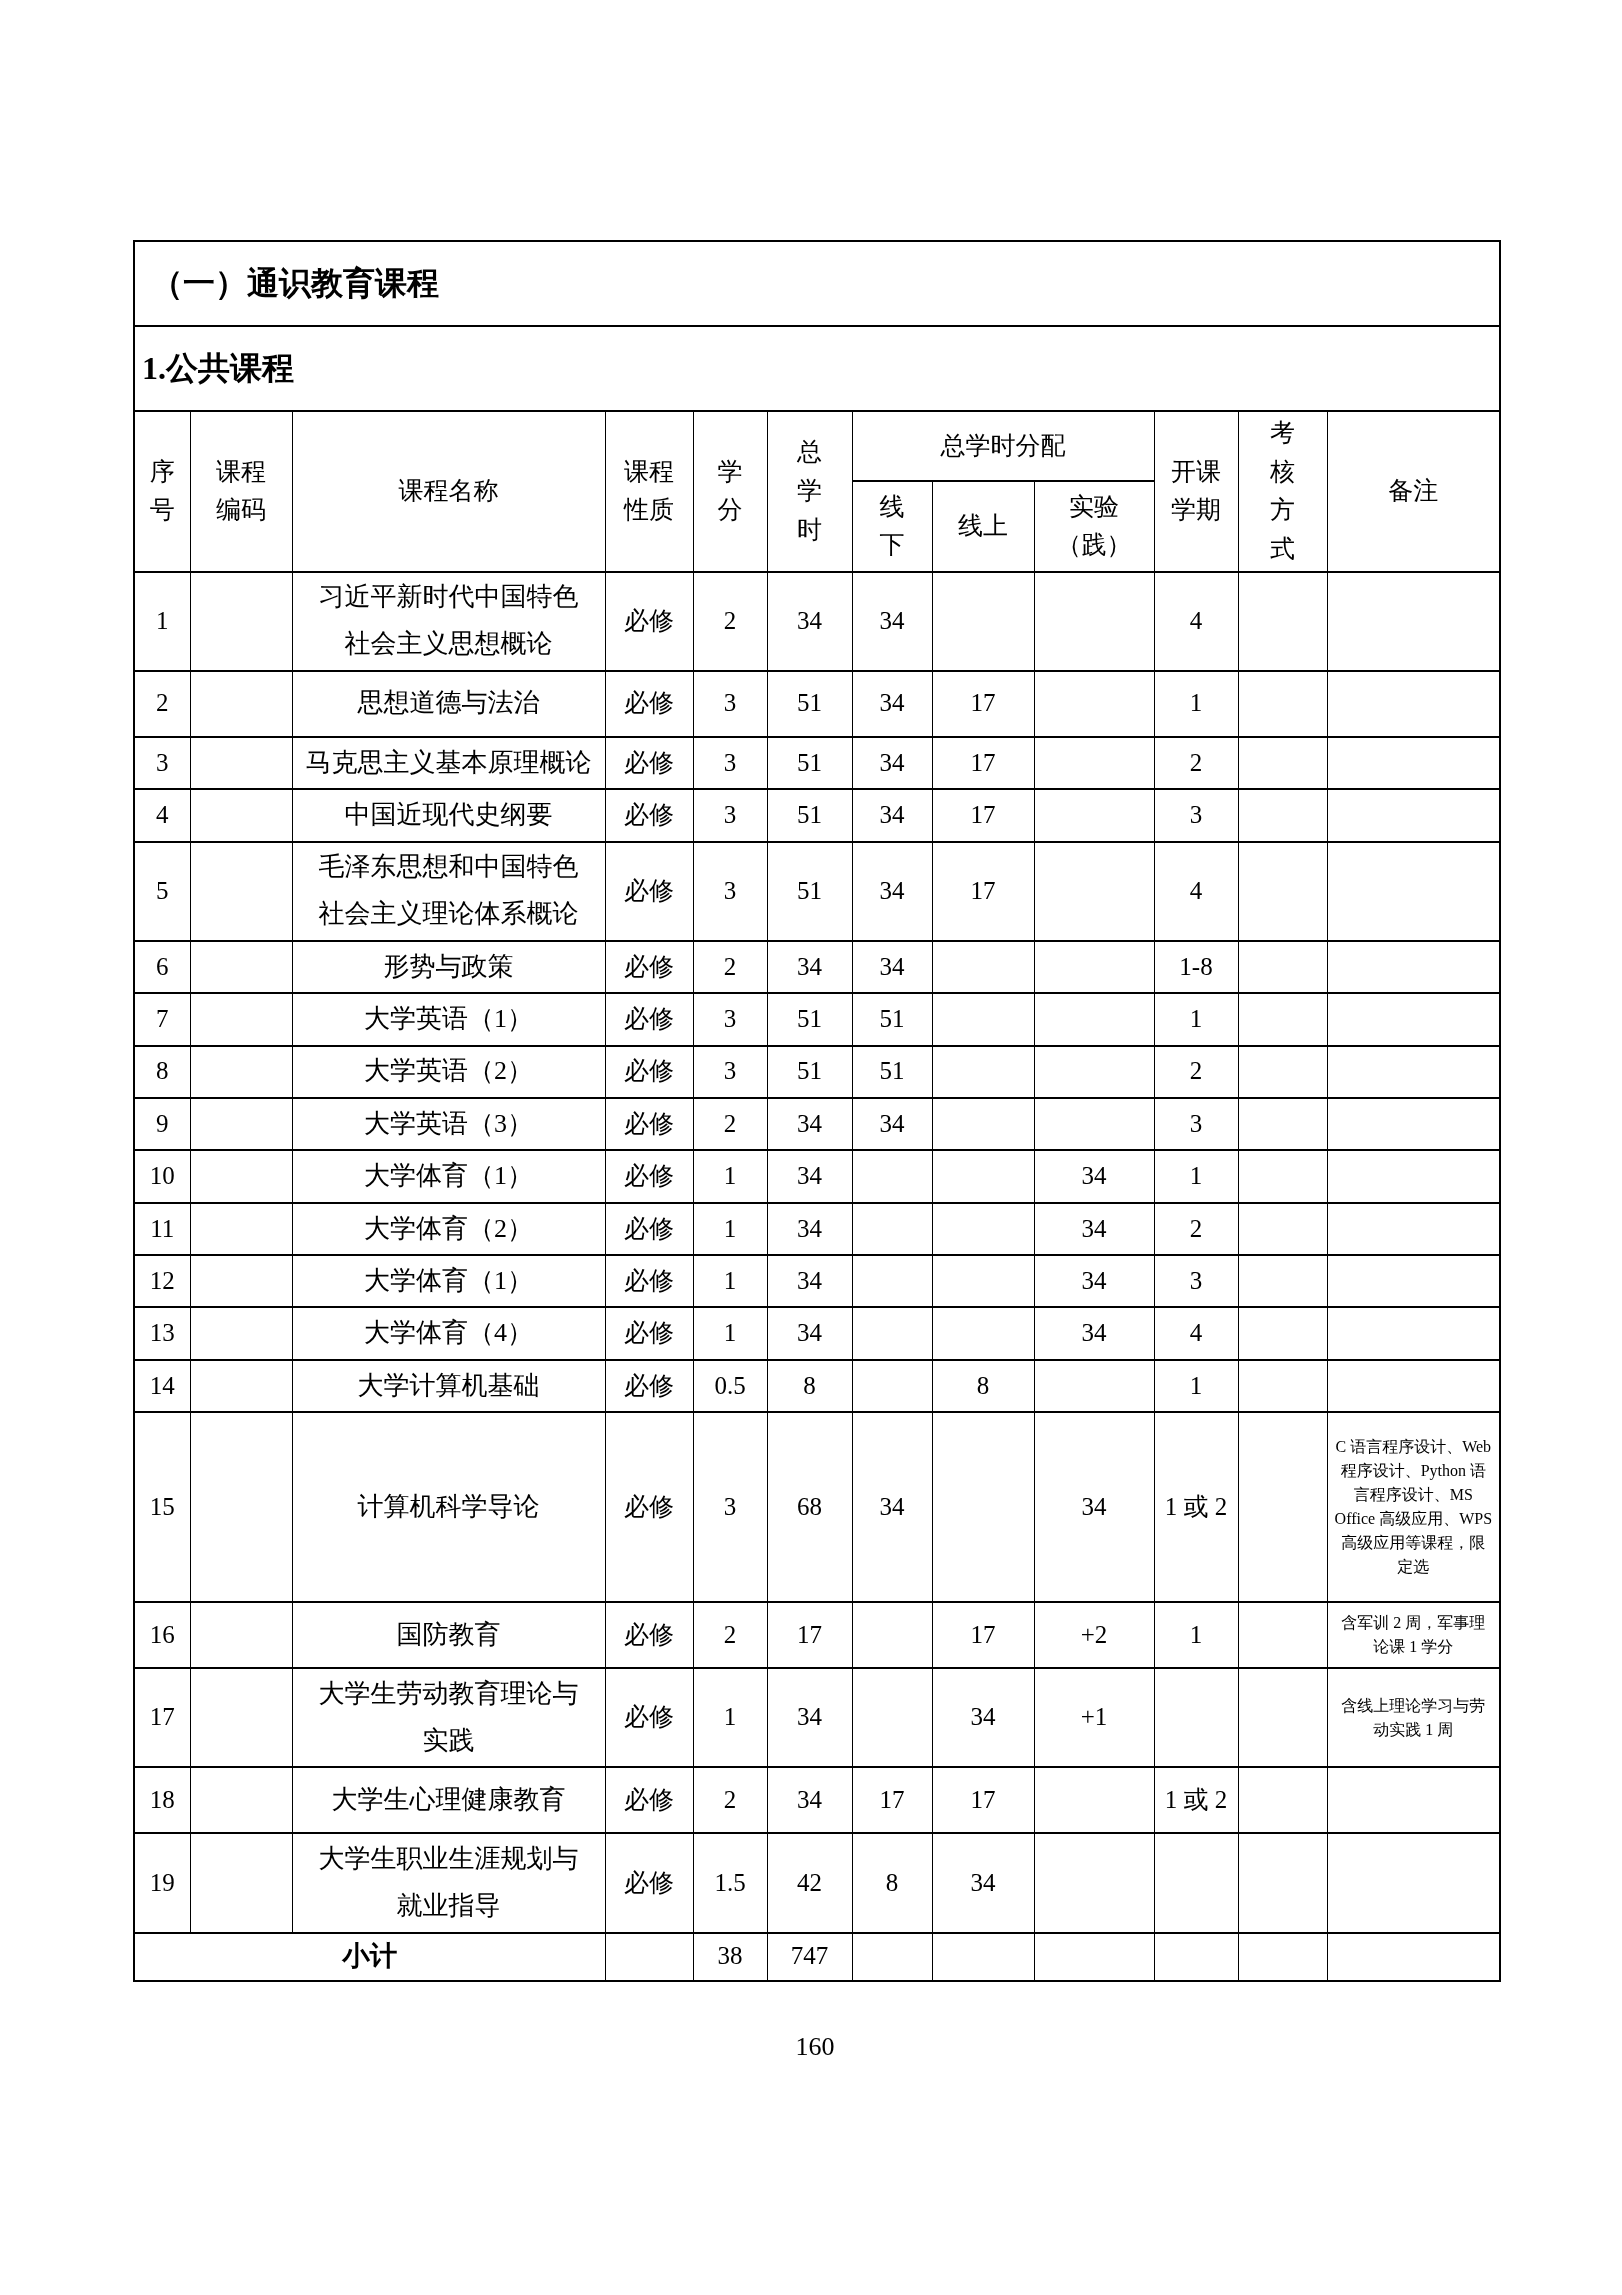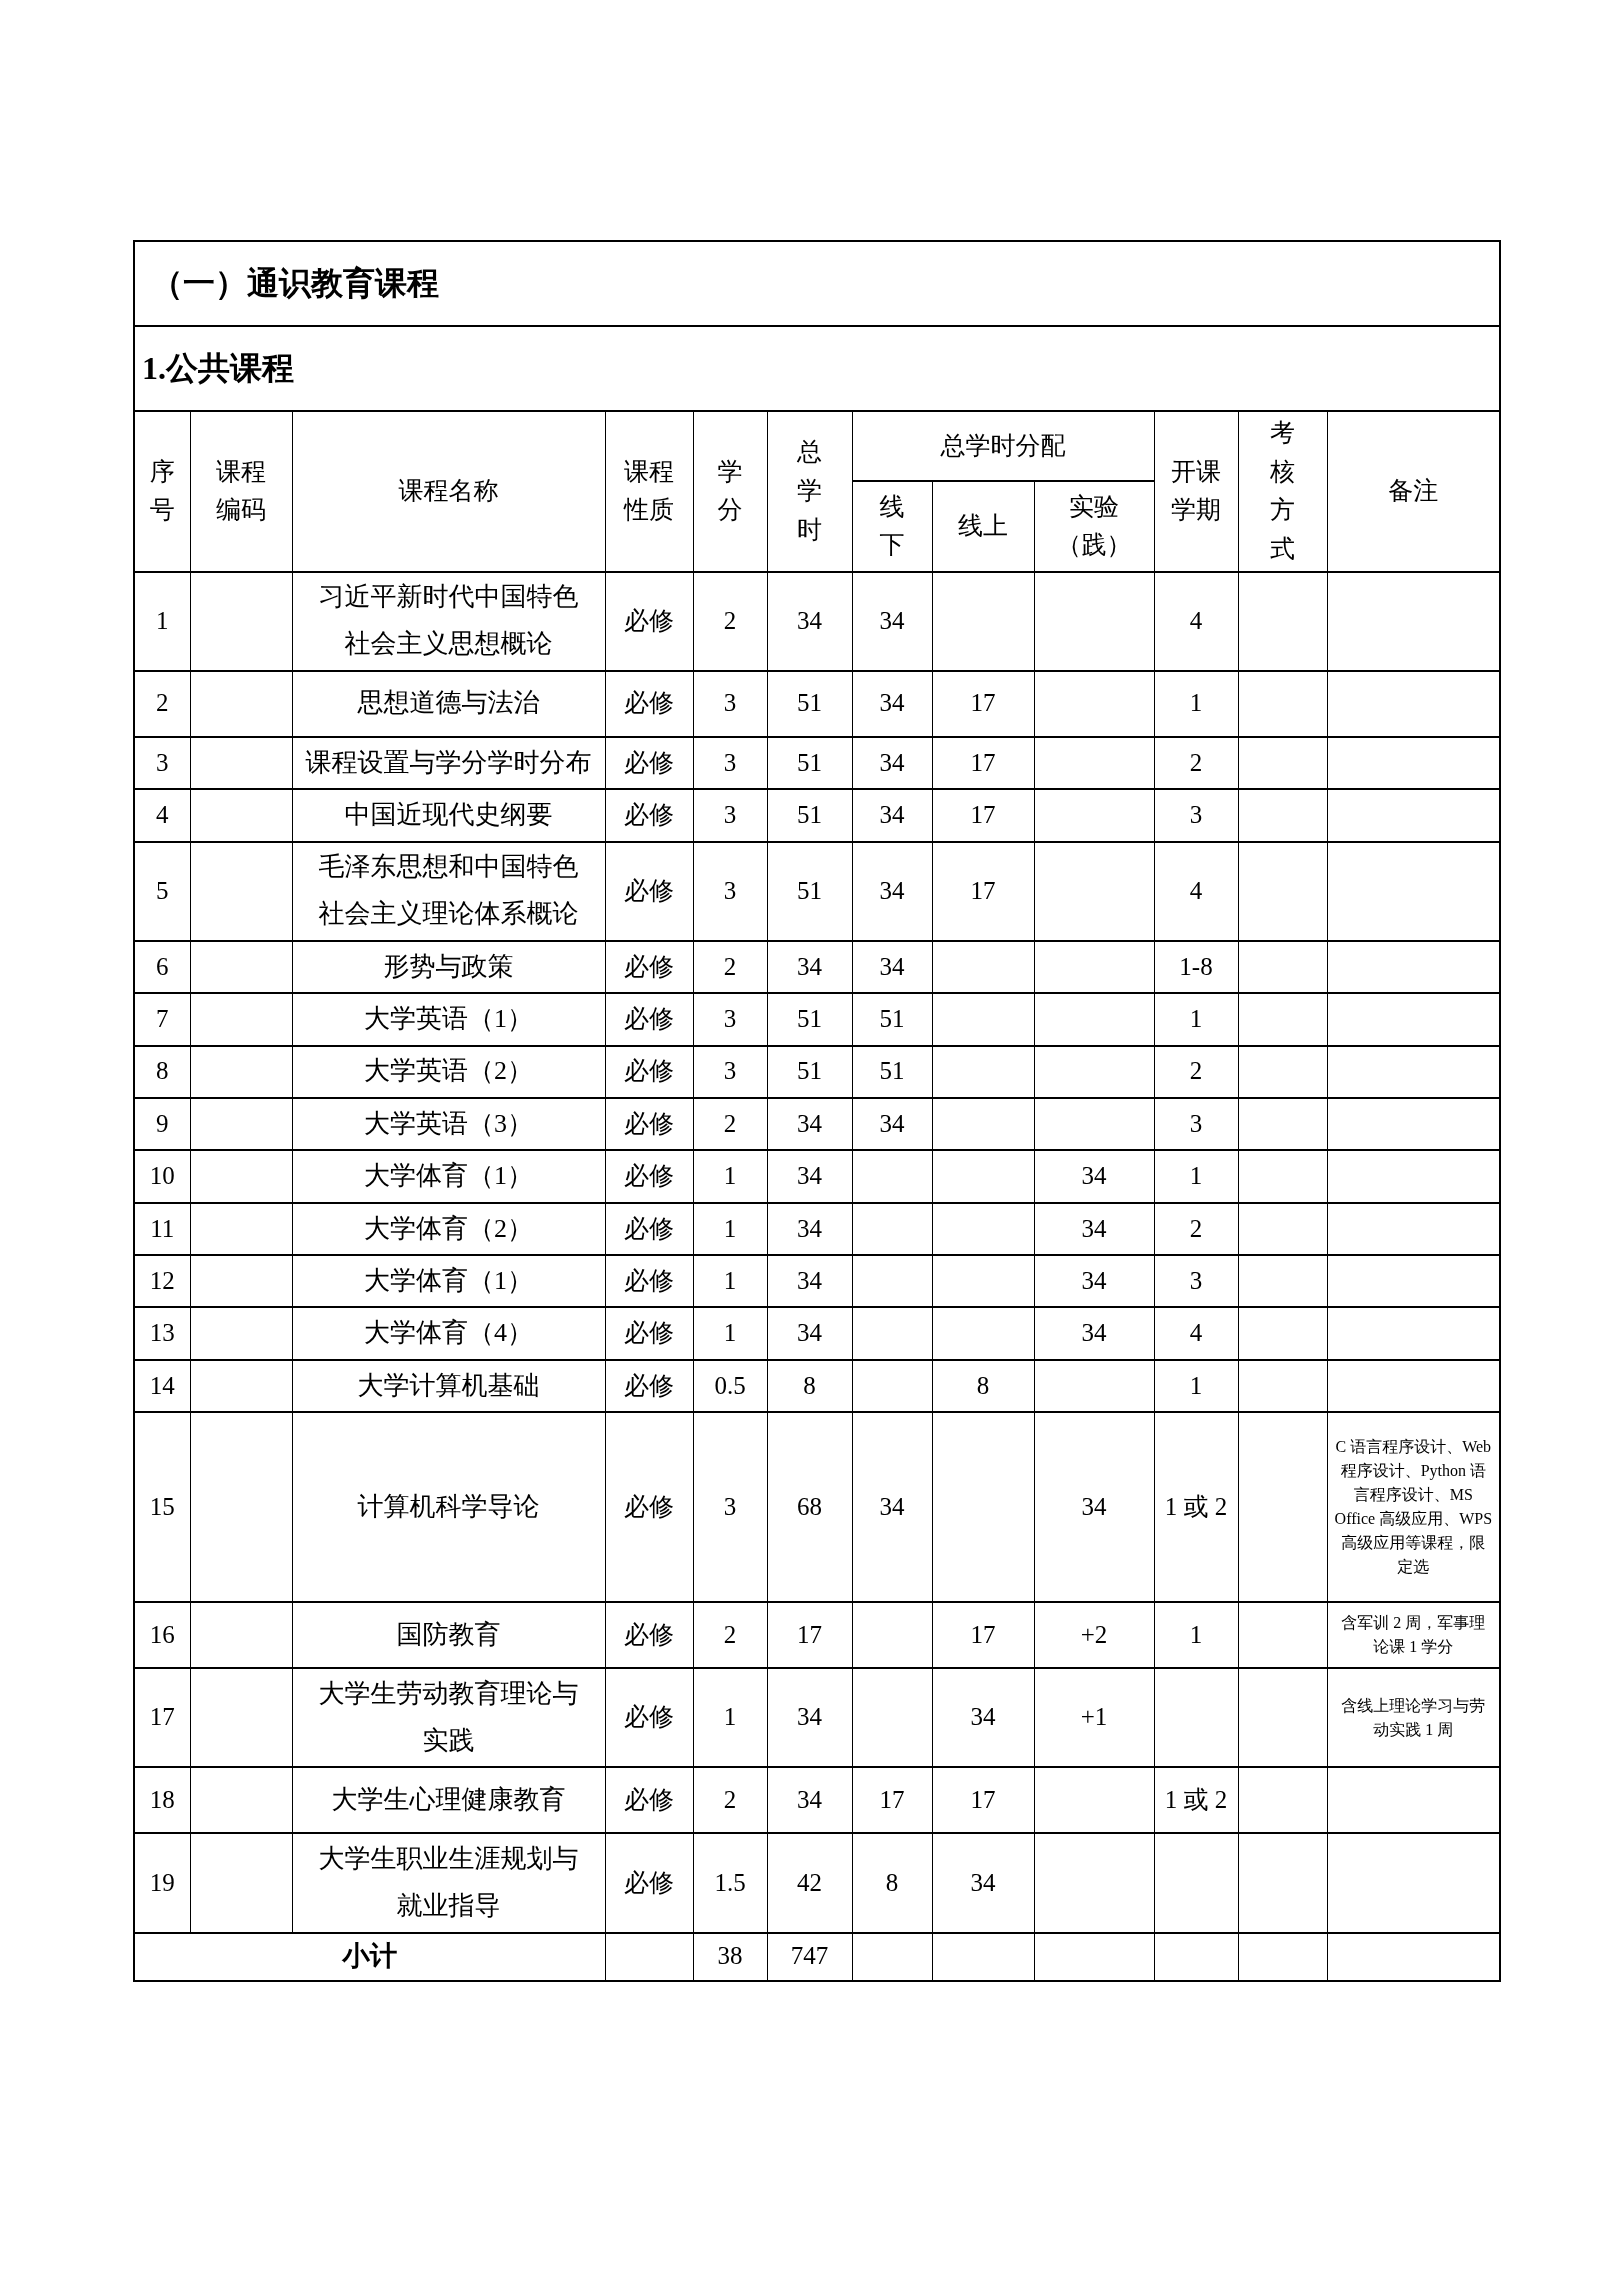--- a/index.html
+++ b/index.html
@@ -138,21 +138,21 @@
           <td>34</td>
           <td>17</td>
           <td></td>
           <td>1</td>
           <td></td>
           <td class="rm"></td>
         </tr>
       <tr>
           <td>3</td>
           <td></td>
-          <td class="nm">课程设置与学分学时分布</td>
+          <td class="nm">马克思主义基本原理概论</td>
           <td>必修</td>
           <td>3</td>
           <td>51</td>
           <td>34</td>
           <td>17</td>
           <td></td>
           <td>2</td>
           <td></td>
           <td class="rm"></td>
         </tr>
@@ -391,15 +391,16 @@
         <td></td>
         <td></td>
         <td></td>
         <td></td>
         <td></td>
         <td></td>
       </tr>
     </tbody>
   </table>
 
+  <div class="page-number">160</div>
 
 </div>
 
 
 </body></html>

